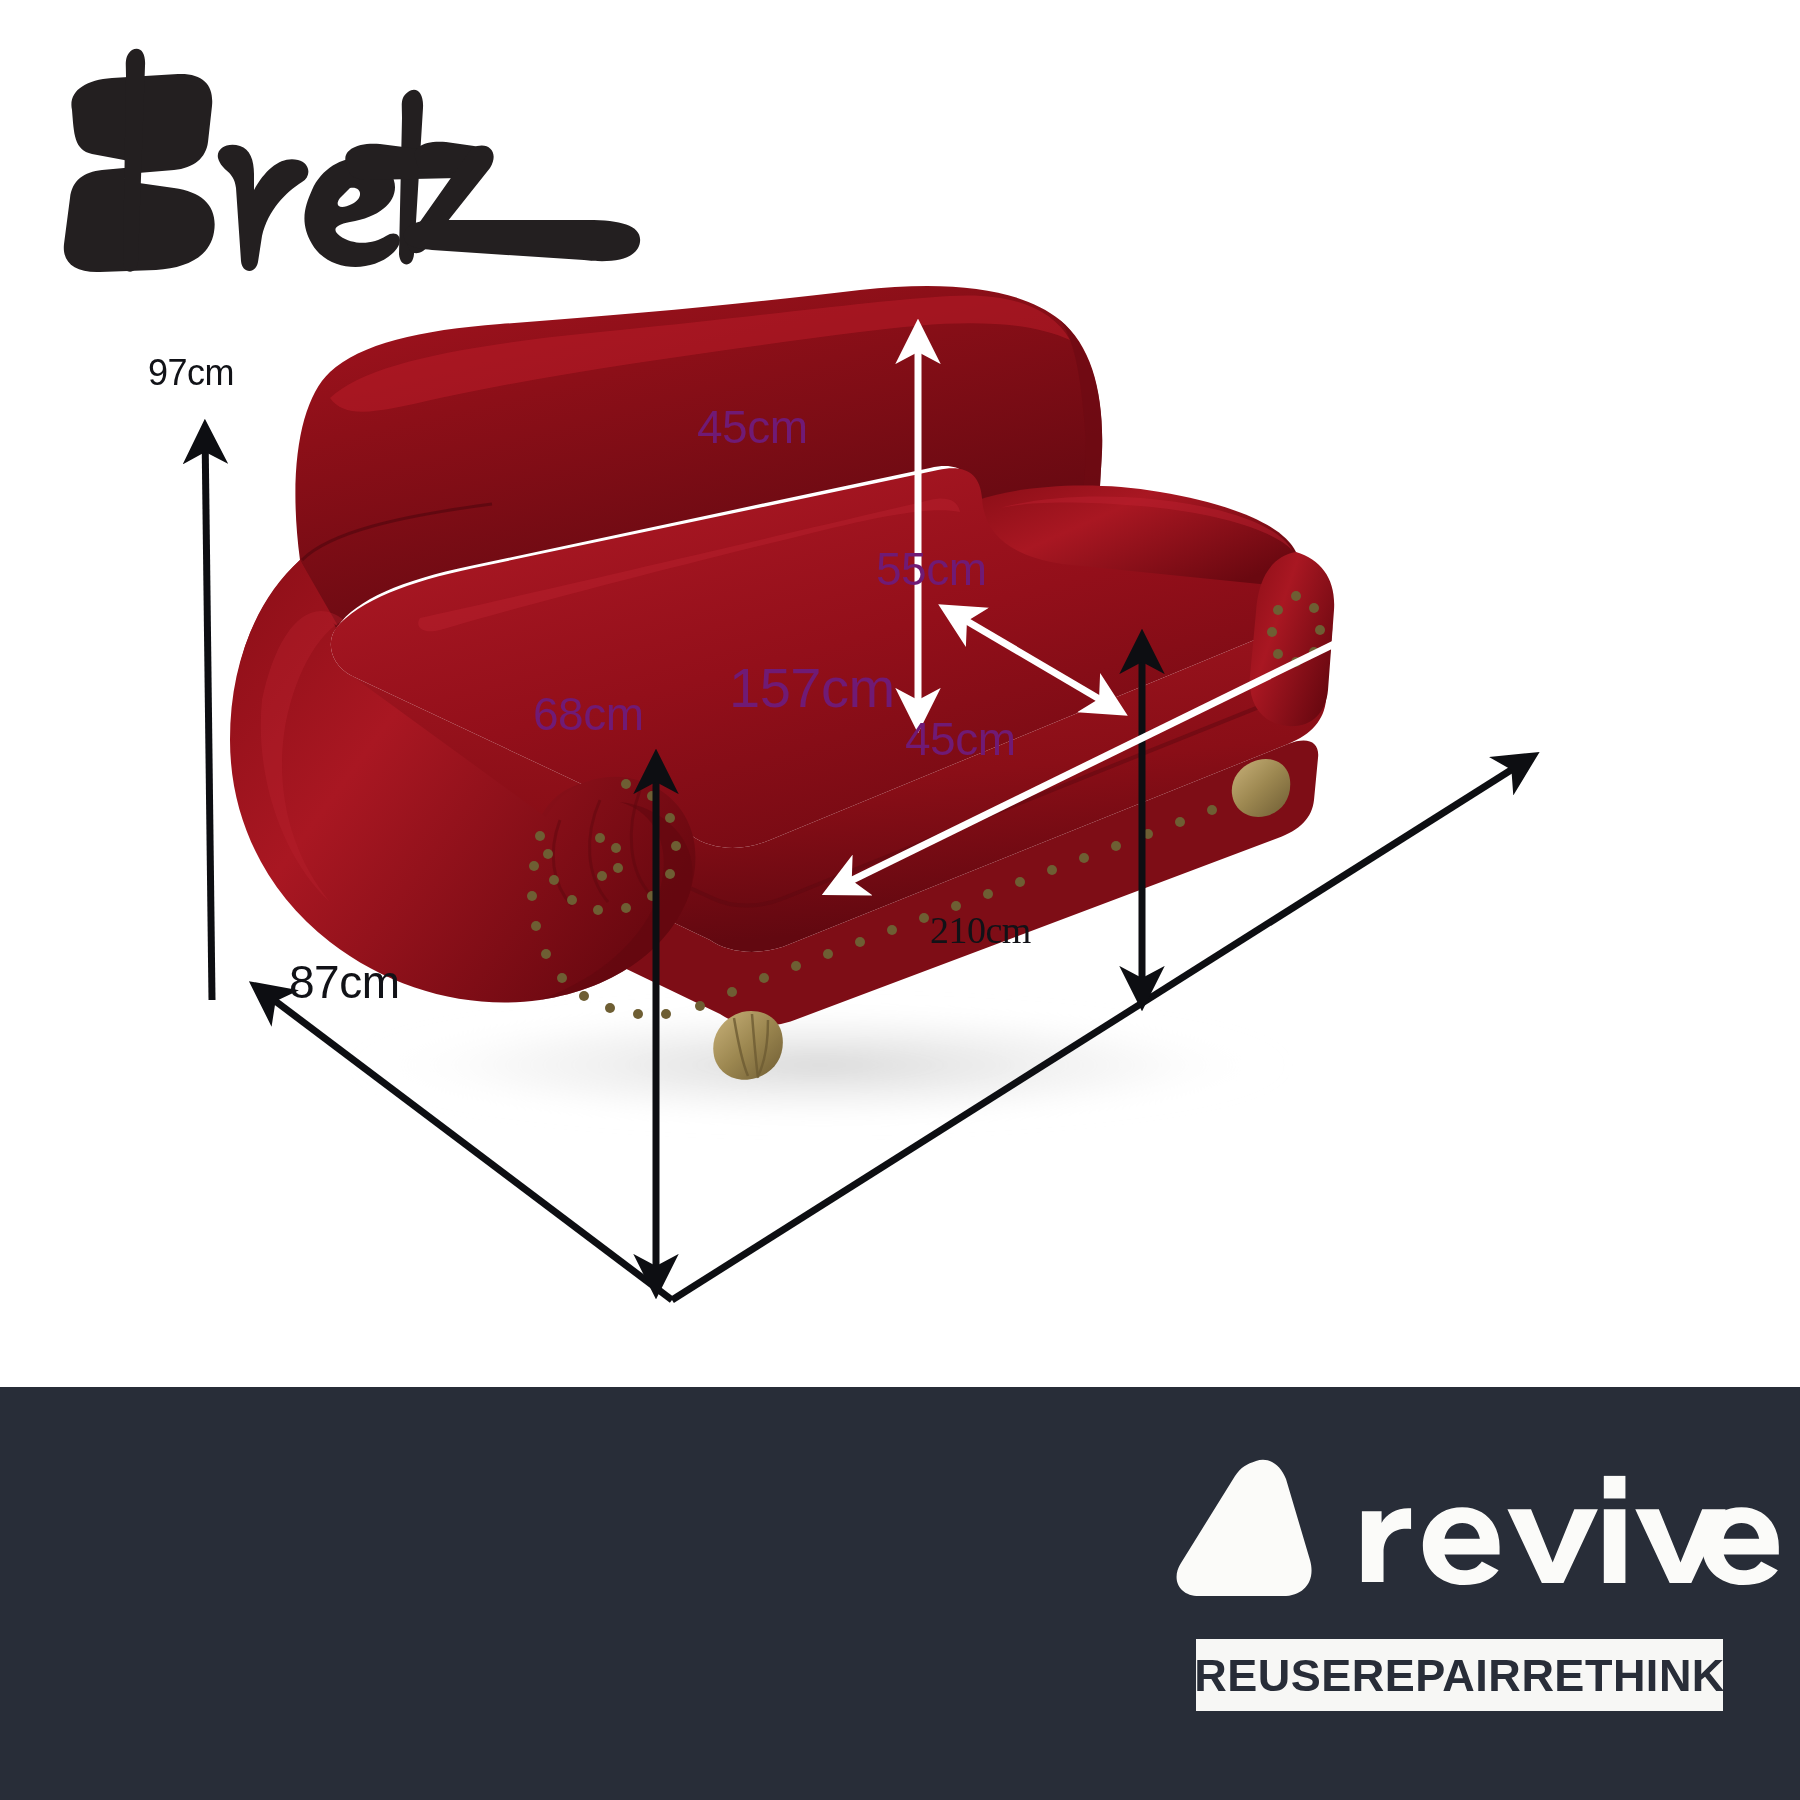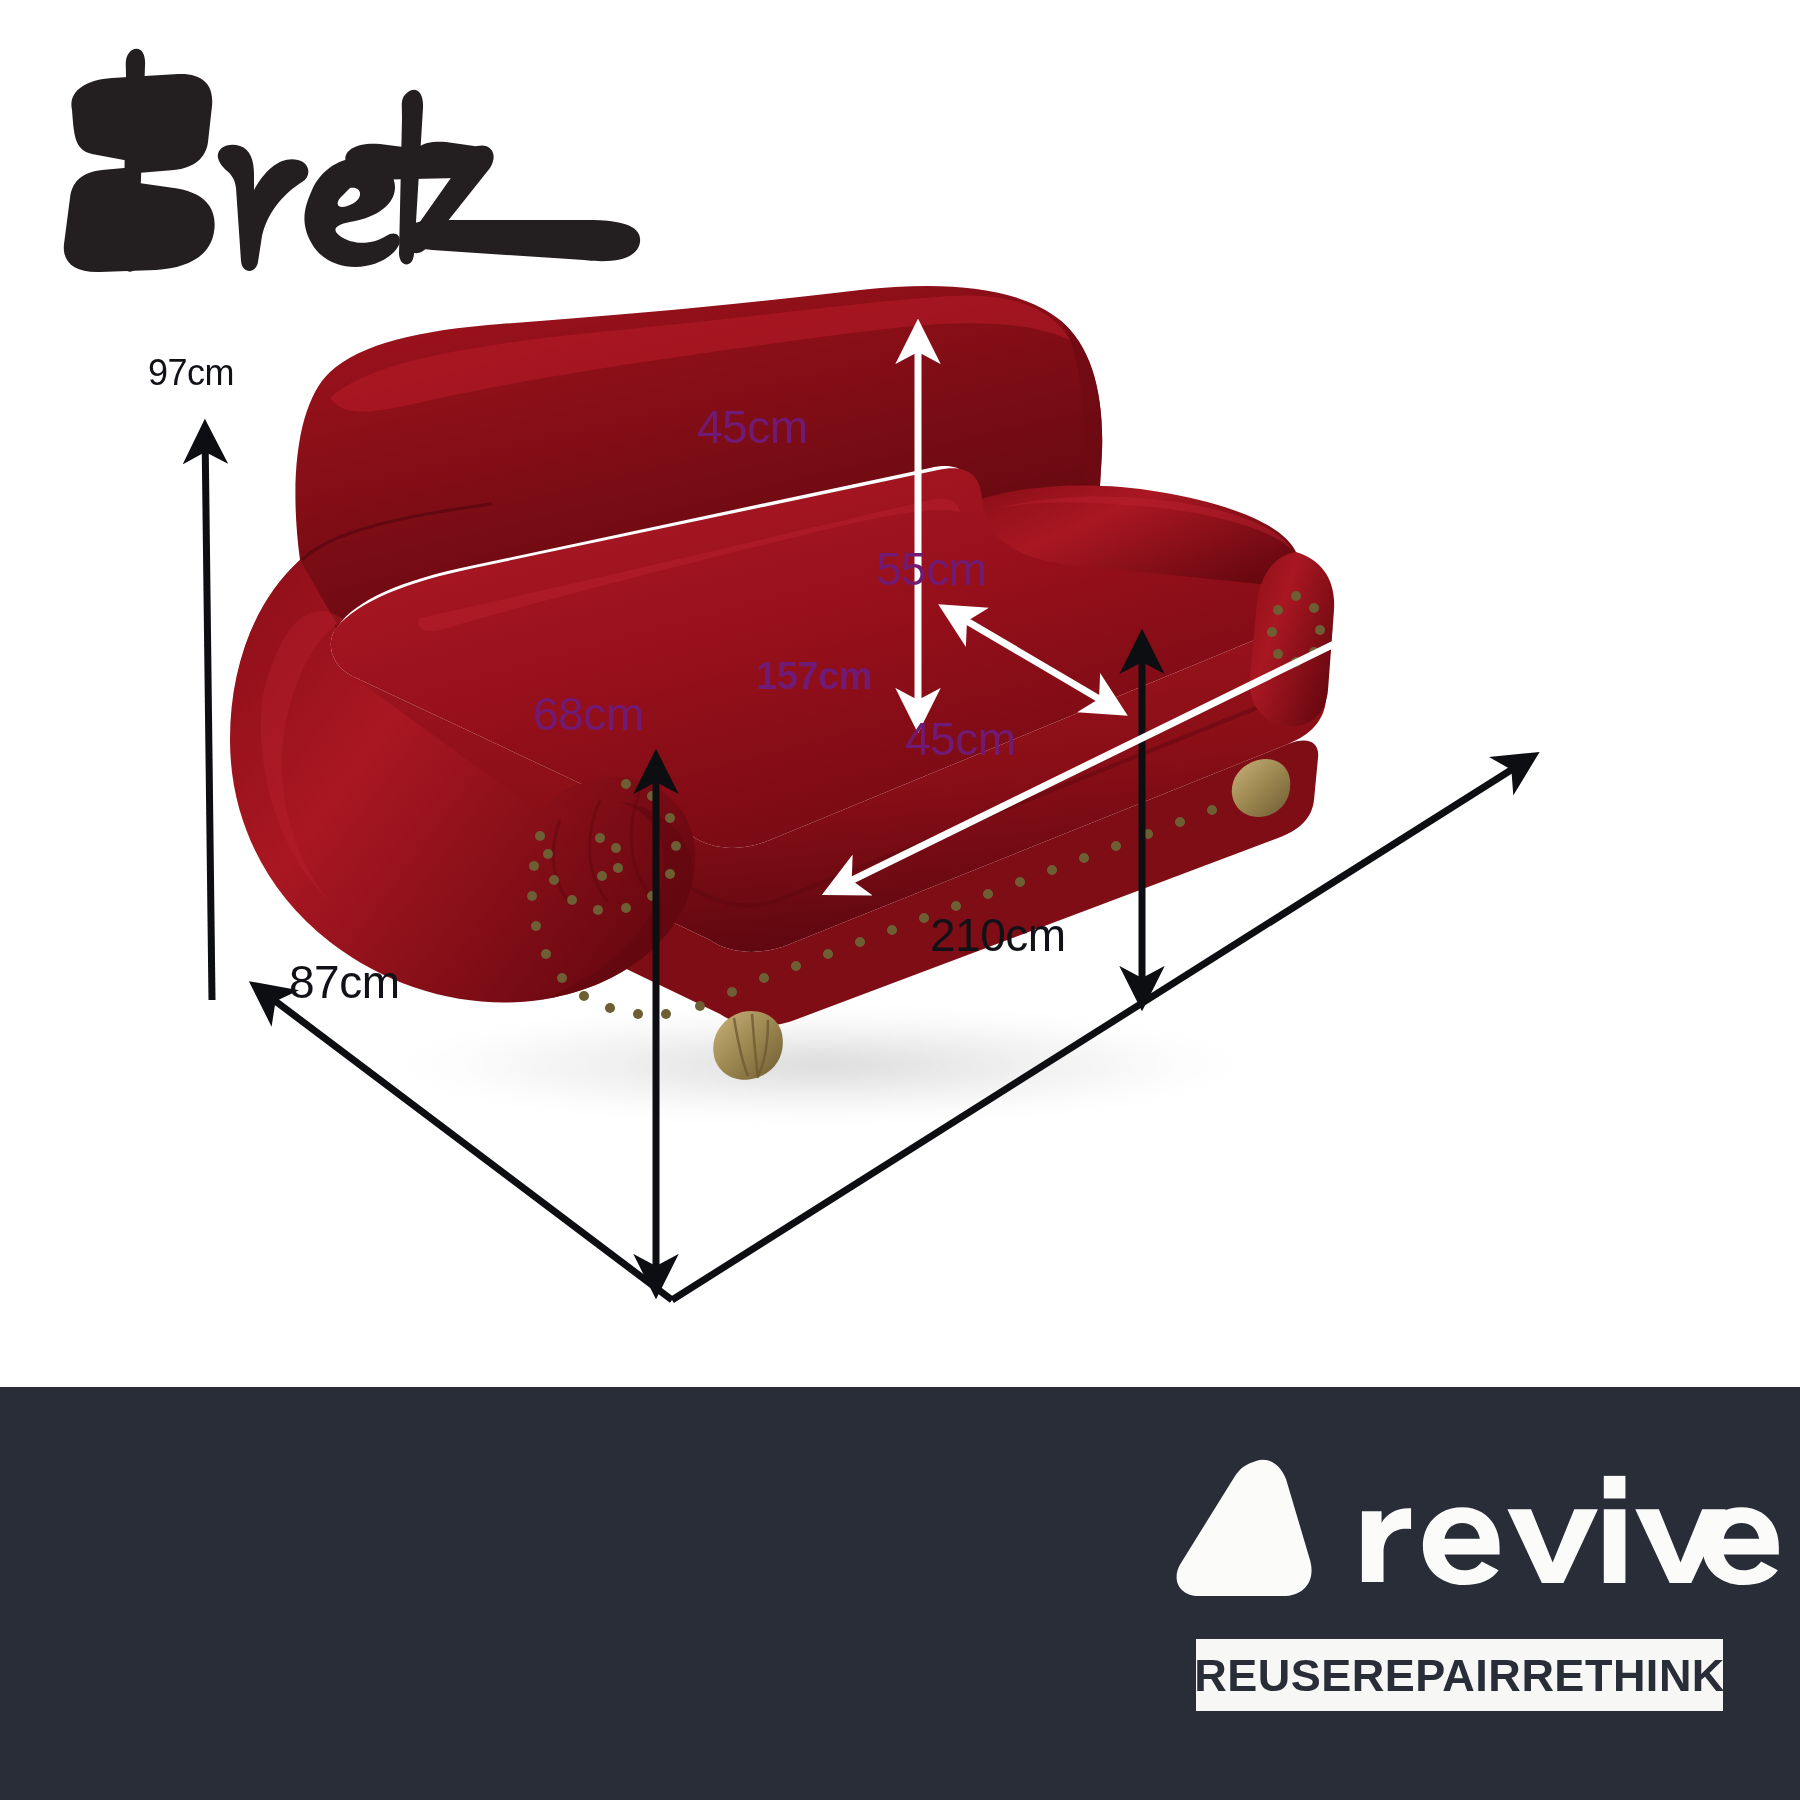--- a/index.html
+++ b/index.html
@@ -452,24 +452,24 @@
 
         <line x1="1118" y1="710" x2="948" y2="610" stroke="#ffffff" stroke-width="7" marker-start="url(#arrowW)" marker-end="url(#arrowW)"></line>
 
         <line x1="832" y1="890" x2="1420" y2="602" stroke="#ffffff" stroke-width="7" marker-start="url(#arrowW)" marker-end="url(#arrowW)"></line>
       </g>
     </svg>
 
     <div class="dim-label dark" style="left:148px; top:352px; font-size:36px;">97cm</div>
     <div class="dim-label light" style="left:697px; top:400px; font-size:46px;">45cm</div>
     <div class="dim-label light" style="left:876px; top:542px; font-size:46px;text-align:center;">55cm</div>
-    <div class="dim-label light" style="left:756px; top:655px; font-size:38px;font-weight:bold;">157cm</div>
+    <div class="dim-label light" style="left:729px; top:655px; font-size:56px;">157cm</div>
     <div class="dim-label light" style="left:905px; top:712px; font-size:46px;">45cm</div>
     <div class="dim-label light" style="left:533px; top:687px; font-size:46px;">68cm</div>
-    <div class="dim-label dark" style="left:930px; top:908px; font-size:46px;">210cm</div>
+    <div class="dim-label dark" style="left:930px; top:908px; font-size:38px;font-family:Liberation Serif, serif;">210cm</div>
     <div class="dim-label dark" style="left:289px; top:955px; font-size:46px;">87cm</div>
   </div>
 
   <div id="bottom-banner">
 
 
     <div id="revive-lockup">
 
       <div id="revive-mark-row">
         <span id="revive-mark">

